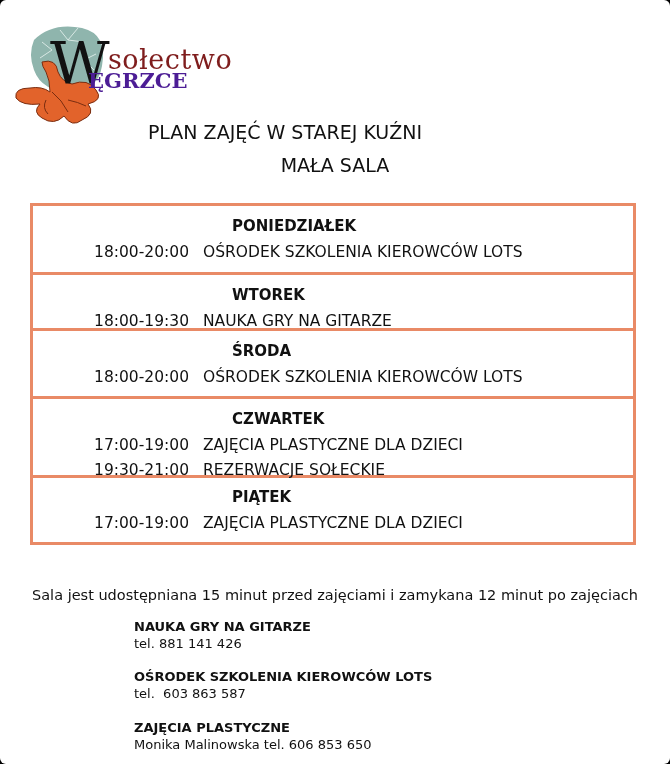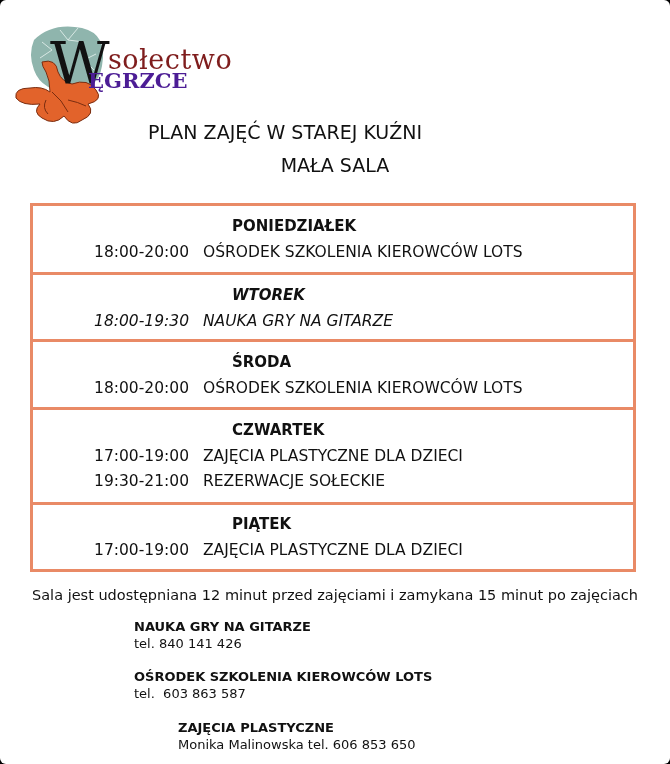--- a/index.html
+++ b/index.html
@@ -76,62 +76,62 @@
   <div class="subtitle">MAŁA SALA</div>
 
   <div class="schedule">
     <div class="day" style="height:69px;">
       <div class="day-name" style="top:11px;">PONIEDZIAŁEK</div>
       <div class="slot" style="top:37px;">
         <span class="time">18:00-20:00</span>
         <span class="activity">OŚRODEK SZKOLENIA KIEROWCÓW LOTS</span>
       </div>
     </div>
-    <div class="day" style="height:67px;font-style:italic;">
+    <div class="day" style="height:56px;">
       <div class="day-name" style="top:11px;">WTOREK</div>
       <div class="slot" style="top:37px;">
         <span class="time">18:00-19:30</span>
         <span class="activity">NAUKA GRY NA GITARZE</span>
       </div>
     </div>
     <div class="day" style="height:68px;">
       <div class="day-name" style="top:11px;">ŚRODA</div>
       <div class="slot" style="top:37px;">
         <span class="time">18:00-20:00</span>
         <span class="activity">OŚRODEK SZKOLENIA KIEROWCÓW LOTS</span>
       </div>
     </div>
-    <div class="day" style="height:95px;">
+    <div class="day" style="height:79px;">
       <div class="day-name" style="top:11px;">CZWARTEK</div>
       <div class="slot" style="top:37px;">
         <span class="time">17:00-19:00</span>
         <span class="activity">ZAJĘCIA PLASTYCZNE DLA DZIECI</span>
       </div>
       <div class="slot" style="top:62px;">
         <span class="time">19:30-21:00</span>
         <span class="activity">REZERWACJE SOŁECKIE</span>
       </div>
     </div>
     <div class="day" style="height:64px;border-radius:13px;">
       <div class="day-name" style="top:10px;">PIĄTEK</div>
       <div class="slot" style="top:36px;">
         <span class="time">17:00-19:00</span>
         <span class="activity">ZAJĘCIA PLASTYCZNE DLA DZIECI</span>
       </div>
     </div>
   </div>
 
-  <div class="note">Sala jest udostępniana 12 minut przed zajęciami i zamykana 15 minut po zajęciach</div>
+  <div class="note">Sala jest udostępniana 15 minut przed zajęciami i zamykana 12 minut po zajęciach</div>
 
   <div class="contact" style="top:618px;">
     <div class="name">NAUKA GRY NA GITARZE</div>
-    <div style="white-space:pre;">tel. 840 141 426</div>
+    <div style="white-space:pre;">tel. 881 141 426</div>
   </div>
   <div class="contact" style="top:668px;">
     <div class="name">OŚRODEK SZKOLENIA KIEROWCÓW LOTS</div>
     <div style="white-space:pre;">tel.  603 863 587</div>
   </div>
-  <div class="contact" style="top:719px;margin-left:44px;">
+  <div class="contact" style="top:719px;">
     <div class="name">ZAJĘCIA PLASTYCZNE</div>
     <div style="white-space:pre;">Monika Malinowska tel. 606 853 650</div>
   </div>
 
 </div>
 
 </body></html>

